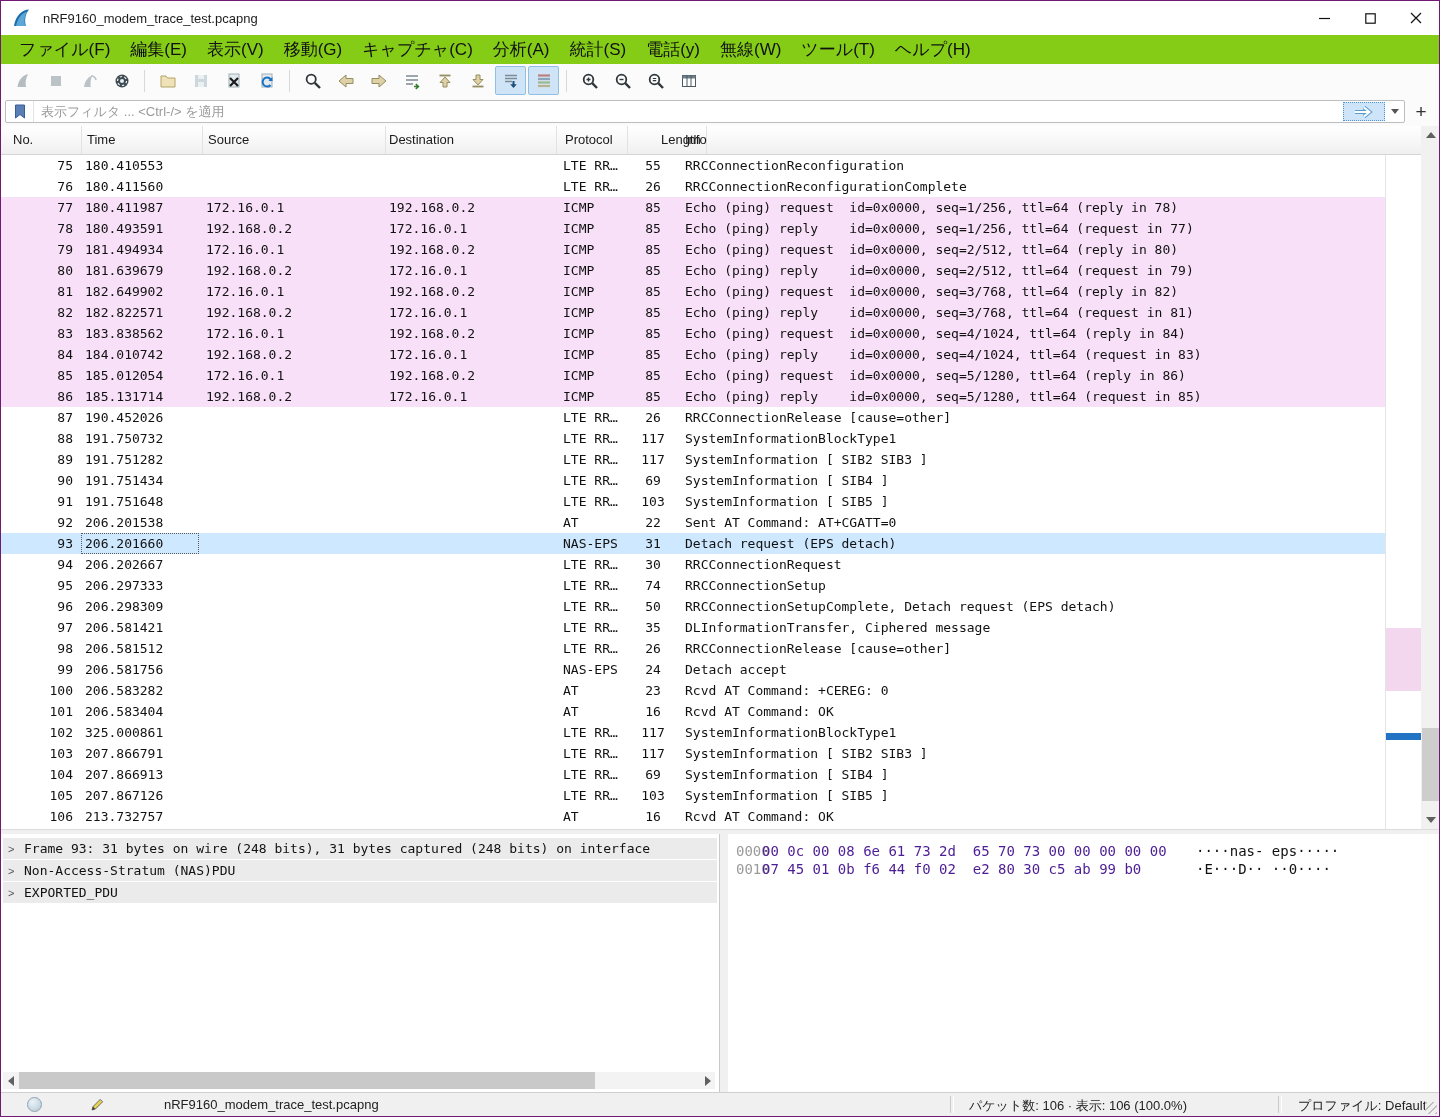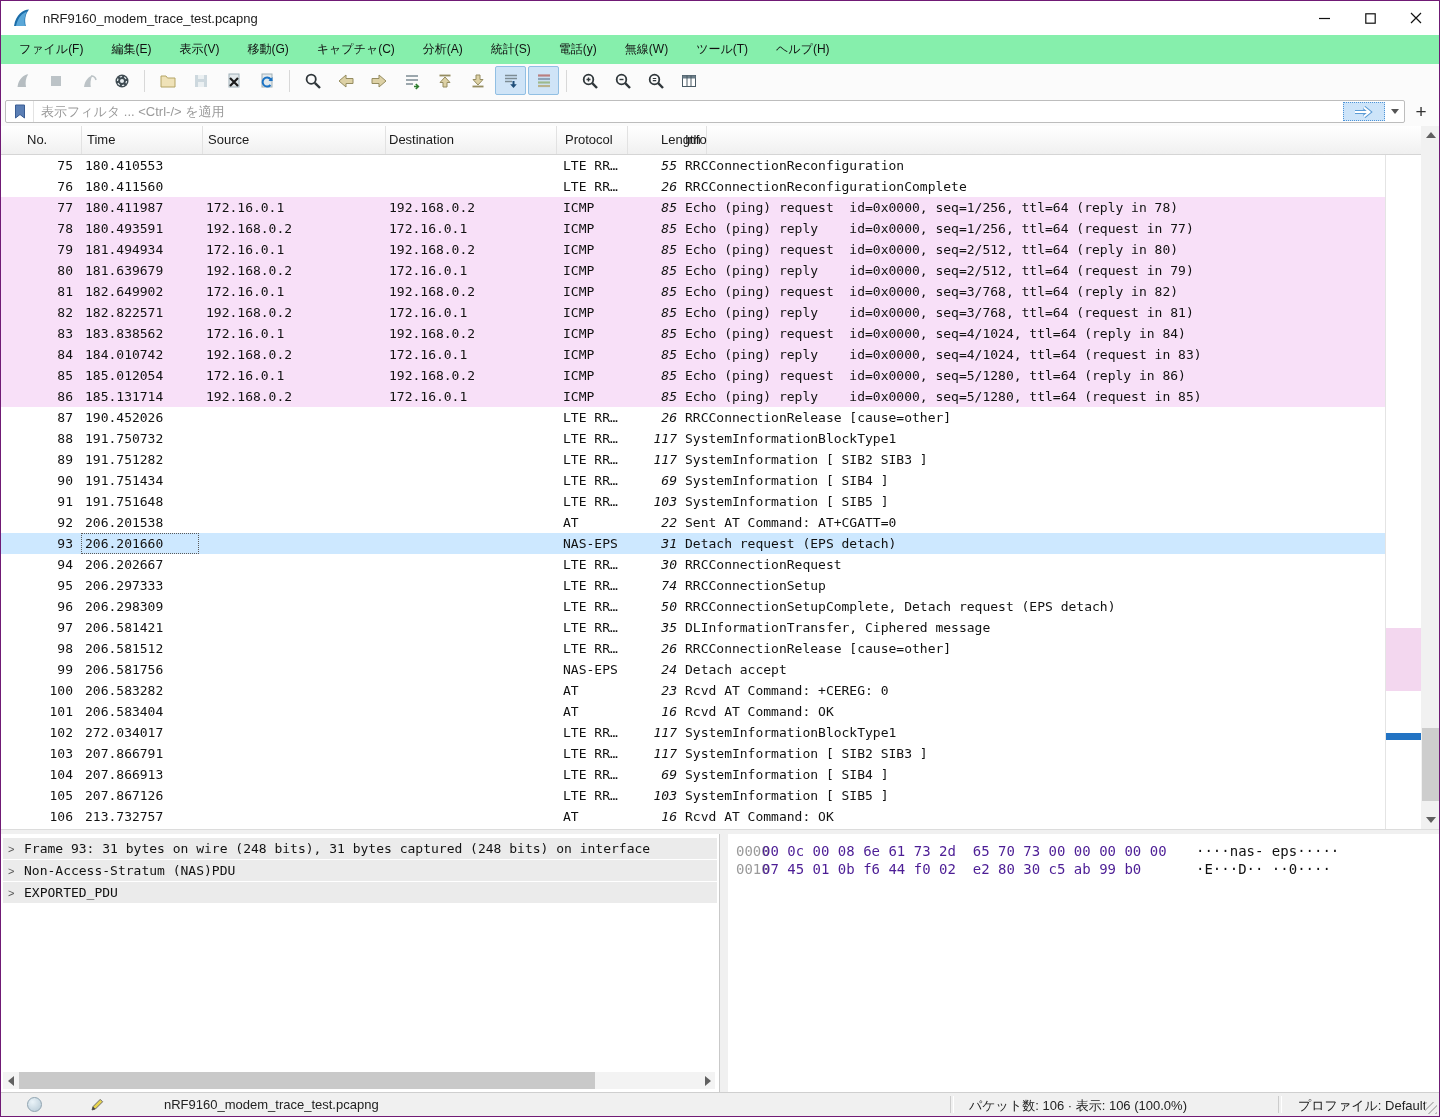--- a/index.html
+++ b/index.html
@@ -8,21 +8,21 @@
 
   
   .titlebar{position:absolute;left:0;top:0;right:0;height:34px;background:#fff;display:flex;align-items:center;}
   .app-icon{margin-left:11px;width:22px;height:20px;}
   .title-text{margin-left:9px;font-size:13px;color:#1d1d1d;}
   .win-btns{position:absolute;right:0;top:0;height:34px;display:flex;}
   .win-btn{width:46px;height:34px;display:flex;align-items:center;justify-content:center;}
 
   
   .menubar{position:absolute;top:34px;left:0;right:0;height:29px;display:flex;align-items:center;
-           padding-left:8px;font-size:12px;background:#86efac;gap:8px;}
+           padding-left:8px;font-size:17px;background:#84cc16;}
   .menu-item{padding:5px 10px;white-space:nowrap;}
 
   
   .toolbar{position:absolute;top:63px;left:0;right:0;height:33px;background:#fbfbfb;
            border-bottom:1px solid #e2e2e2;display:flex;align-items:center;padding-left:5px;}
   .tbtn{width:29px;height:27px;display:flex;align-items:center;justify-content:center;
         border:1px solid transparent;border-radius:2px;margin:0 1px;}
   .tbtn.active{background:#cfe4f7;border-color:#91bfe3;}
   .tbtn.disabled{opacity:.55;}
   .tsep{width:1px;height:22px;background:#d8d8d8;margin:0 6px;}
@@ -42,40 +42,40 @@
   .caret{width:0;height:0;border-left:4px solid transparent;border-right:4px solid transparent;border-top:5px solid #555;}
   .add-filter-btn{position:absolute;right:6px;top:3px;width:24px;height:23px;display:flex;align-items:center;
                   justify-content:center;font-size:19px;color:#333;}
 
   
   .plist-header{position:absolute;top:125px;left:0;width:1420px;height:29px;
                 background:linear-gradient(#ffffff,#f0f0f0);border-bottom:1px solid #d5d5d5;
                 font-size:13px;color:#1a1a1a;box-sizing:border-box;}
   .hcol{position:absolute;top:0;height:28px;line-height:28px;border-right:1px solid #e2e2e2;
         box-sizing:border-box;overflow:hidden;white-space:nowrap;padding-left:5px;}
-  .hcol.no{left:0;width:81px;padding-left:26px;}
+  .hcol.no{left:0;width:81px;padding-left:12px;}
   .hcol.time{left:81px;width:121px;}
   .hcol.src{left:202px;width:183px;}
   .hcol.dst{left:385px;width:171px;padding-left:3px;}
   .hcol.proto{left:556px;width:71px;padding-left:8px;}
   .hcol.len{left:627px;width:51px;margin-left:28px;}
   .hcol.info{left:678px;width:742px;padding-left:6px;border-right:none;}
 
   .prows{position:absolute;top:154px;left:0;width:1384px;height:674px;overflow:hidden;
          font-family:"DejaVu Sans Mono",monospace;font-size:13px;background:#fff;}
   .prow{position:relative;height:21px;background:#fff;}
   .prow.pink{background:var(--row-pink,#f8e0f8);}
   .prow.selected{background:var(--row-sel,#cde8ff);}
   .pcell{position:absolute;top:0;height:21px;line-height:21px;overflow:hidden;white-space:pre;box-sizing:border-box;}
   .pcell.no{left:0;width:72px;text-align:right;}
   .pcell.time{left:80px;width:118px;padding-left:4px;}
   .pcell.src{left:203px;width:180px;padding-left:2px;}
   .pcell.dst{left:386px;width:168px;padding-left:2px;}
   .pcell.proto{left:560px;width:66px;padding-left:2px;}
-  .pcell.len{left:628px;width:48px;text-align:right;font-style:italic;}
+  .pcell.len{left:628px;width:48px;text-align:center;}
   .pcell.info{left:682px;width:702px;padding-left:2px;}
   .pcell.focus{outline:1px dotted #5a5a5a;outline-offset:-1px;}
 
   
   .minimap{position:absolute;left:1384px;top:154px;width:36px;height:674px;background:#fff;border-left:1px solid #e4e4e4;box-sizing:border-box;}
   .mm-pink{position:absolute;left:0;right:0;top:473px;height:63px;background:var(--mm-pink,#f3d7ef);}
   .mm-line{position:absolute;left:0;right:0;top:578px;height:7px;background:var(--mm-blue,#2273c3);}
   .vscroll{position:absolute;left:1420px;top:125px;width:20px;height:703px;background:#f1f1f1;}
   .vs-btn{position:absolute;left:0;width:20px;height:18px;display:flex;align-items:center;justify-content:center;}
   .vs-thumb{position:absolute;left:1px;width:18px;top:602px;height:73px;background:#cdcdcd;}
@@ -567,21 +567,21 @@
         <span class="pcell no">101</span>
         <span class="pcell time">206.583404</span>
         <span class="pcell src"></span>
         <span class="pcell dst"></span>
         <span class="pcell proto">AT</span>
         <span class="pcell len">16</span>
         <span class="pcell info">Rcvd AT Command: OK</span>
       </div>
       <div class="prow">
         <span class="pcell no">102</span>
-        <span class="pcell time">272.034017</span>
+        <span class="pcell time">325.000861</span>
         <span class="pcell src"></span>
         <span class="pcell dst"></span>
         <span class="pcell proto">LTE RR…</span>
         <span class="pcell len">117</span>
         <span class="pcell info">SystemInformationBlockType1</span>
       </div>
       <div class="prow">
         <span class="pcell no">103</span>
         <span class="pcell time">207.866791</span>
         <span class="pcell src"></span>

